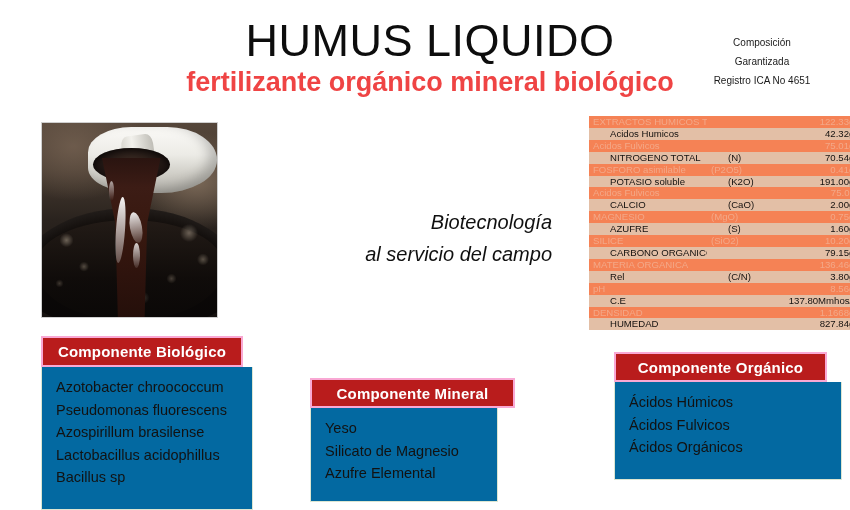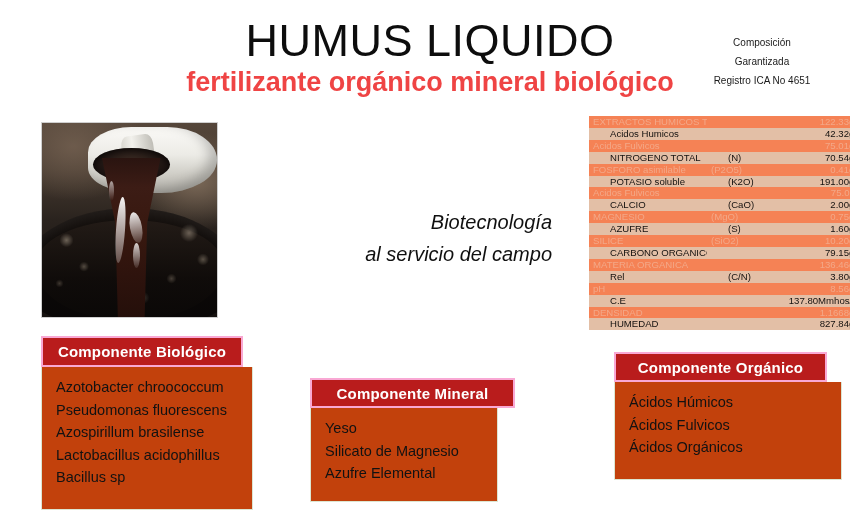--- a/index.html
+++ b/index.html
@@ -170,21 +170,21 @@
     border:2px solid #f9a8d4;
     box-sizing:border-box;
     color:#ffffff;
     font-weight:bold;
     text-align:center;
     font-size:15px;
     letter-spacing:.2px;
     display:flex;align-items:center;justify-content:center;
   }
   .panel-body{
-    background:#c2410c;
+    background:#0369a1;
     border:1px solid #DCE6D2;
     border-top:none;
     box-sizing:border-box;
     padding:9px 12px 8px 14px;
   }
   .panel-body li{
     list-style:none;
     font-size:14.5px;
     line-height:22.5px;
     color:#121212;

